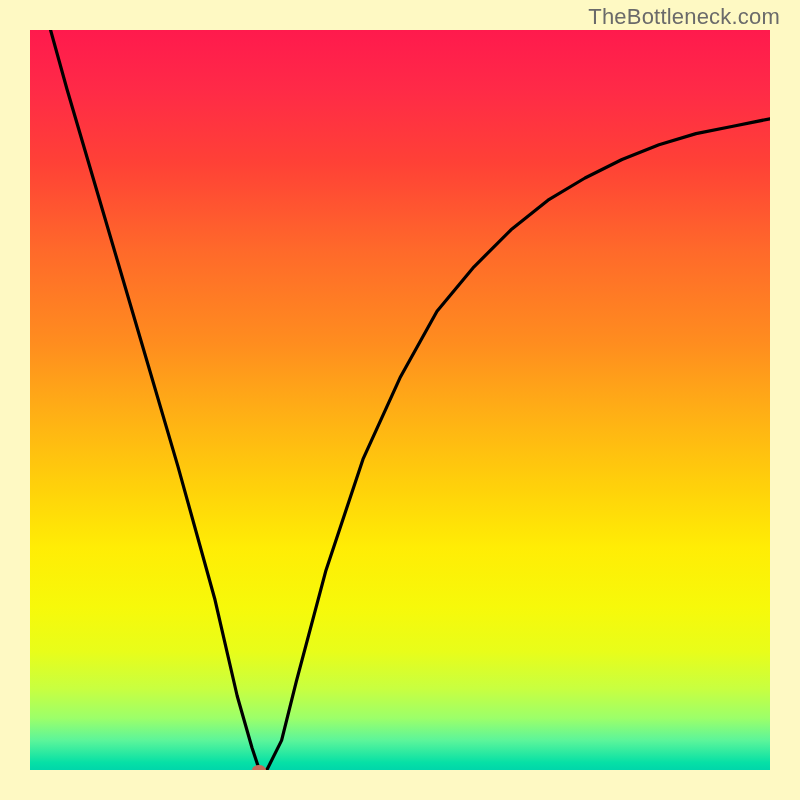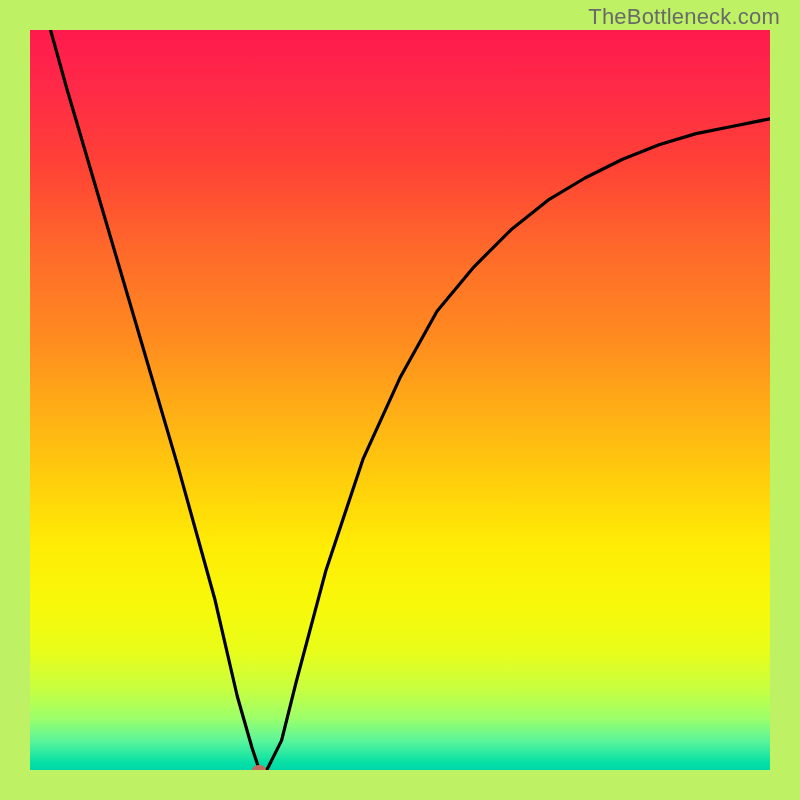--- a/index.html
+++ b/index.html
@@ -7,21 +7,21 @@
     padding: 0;
     width: 800px;
     height: 800px;
     background: #000;
     font-family: Arial, Helvetica, sans-serif;
   }
   .wrap {
     position: relative;
     width: 800px;
     height: 800px;
-    background: #bef264;
+    background: #fef9c3;
   }
   .watermark {
     position: absolute;
     top: 4px;
     right: 20px;
     color: #6a6a6a;
     font-size: 22px;
     font-weight: 500;
     letter-spacing: 0.2px;
     z-index: 5;

